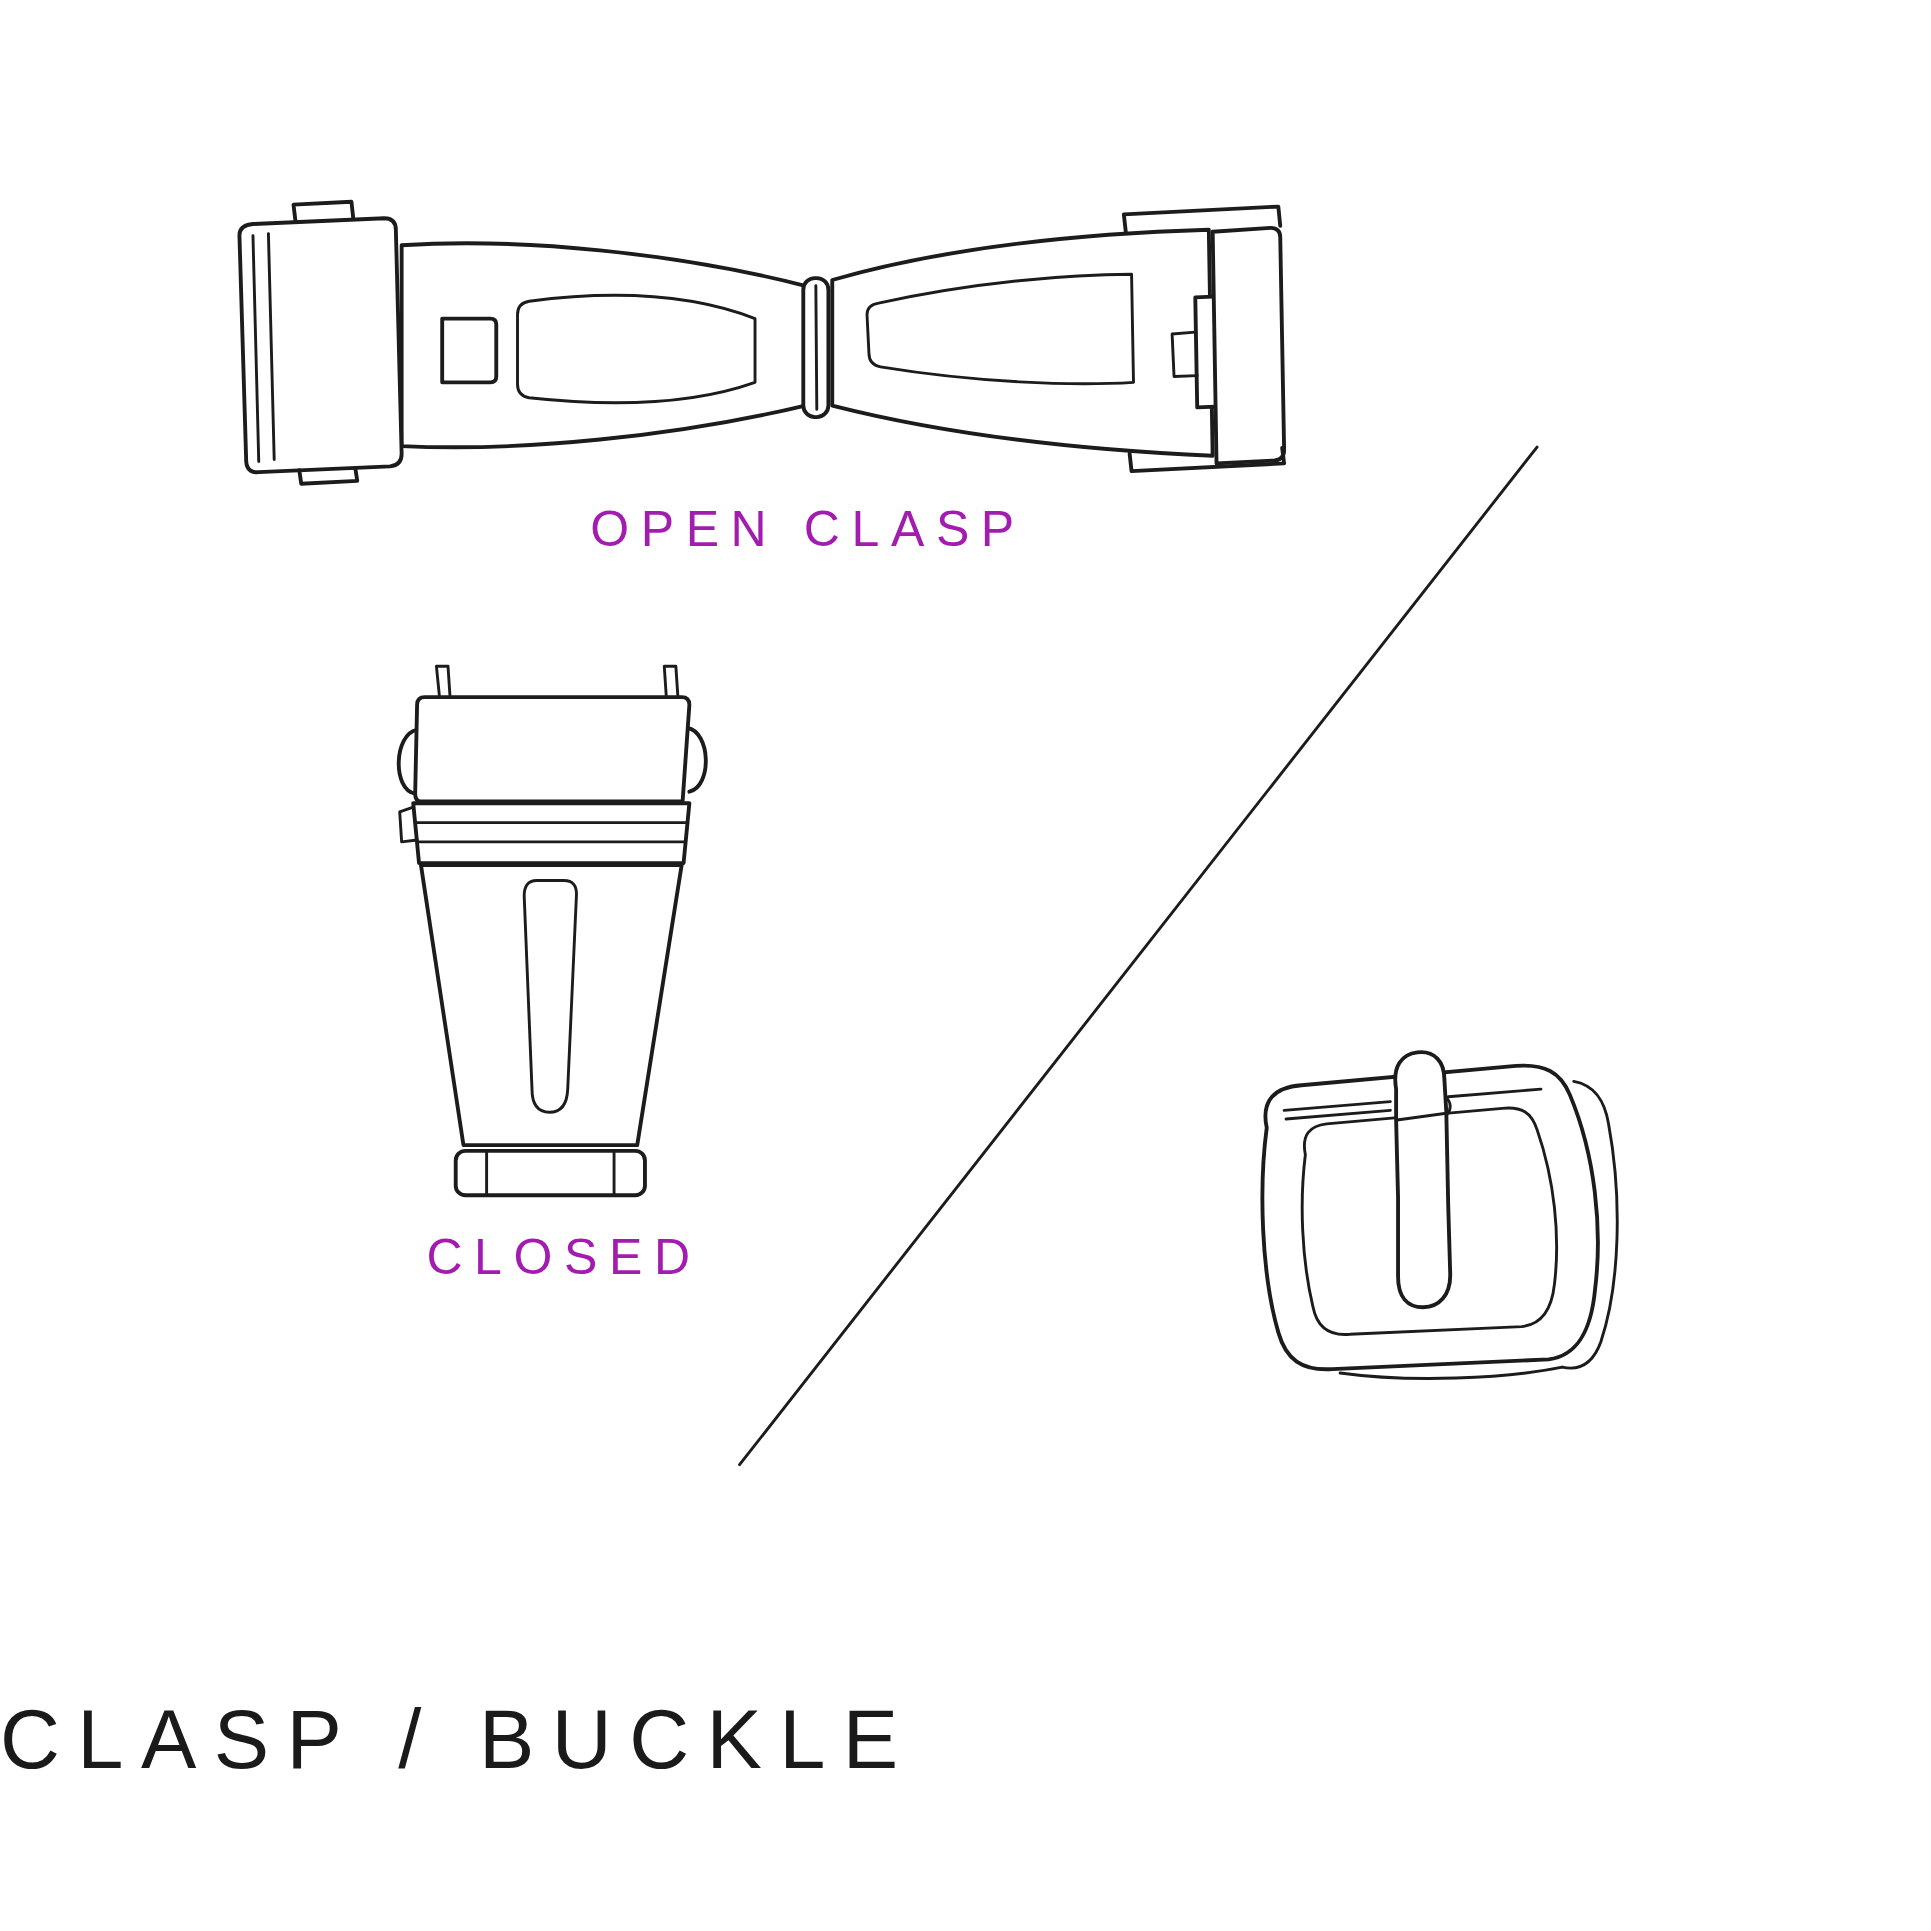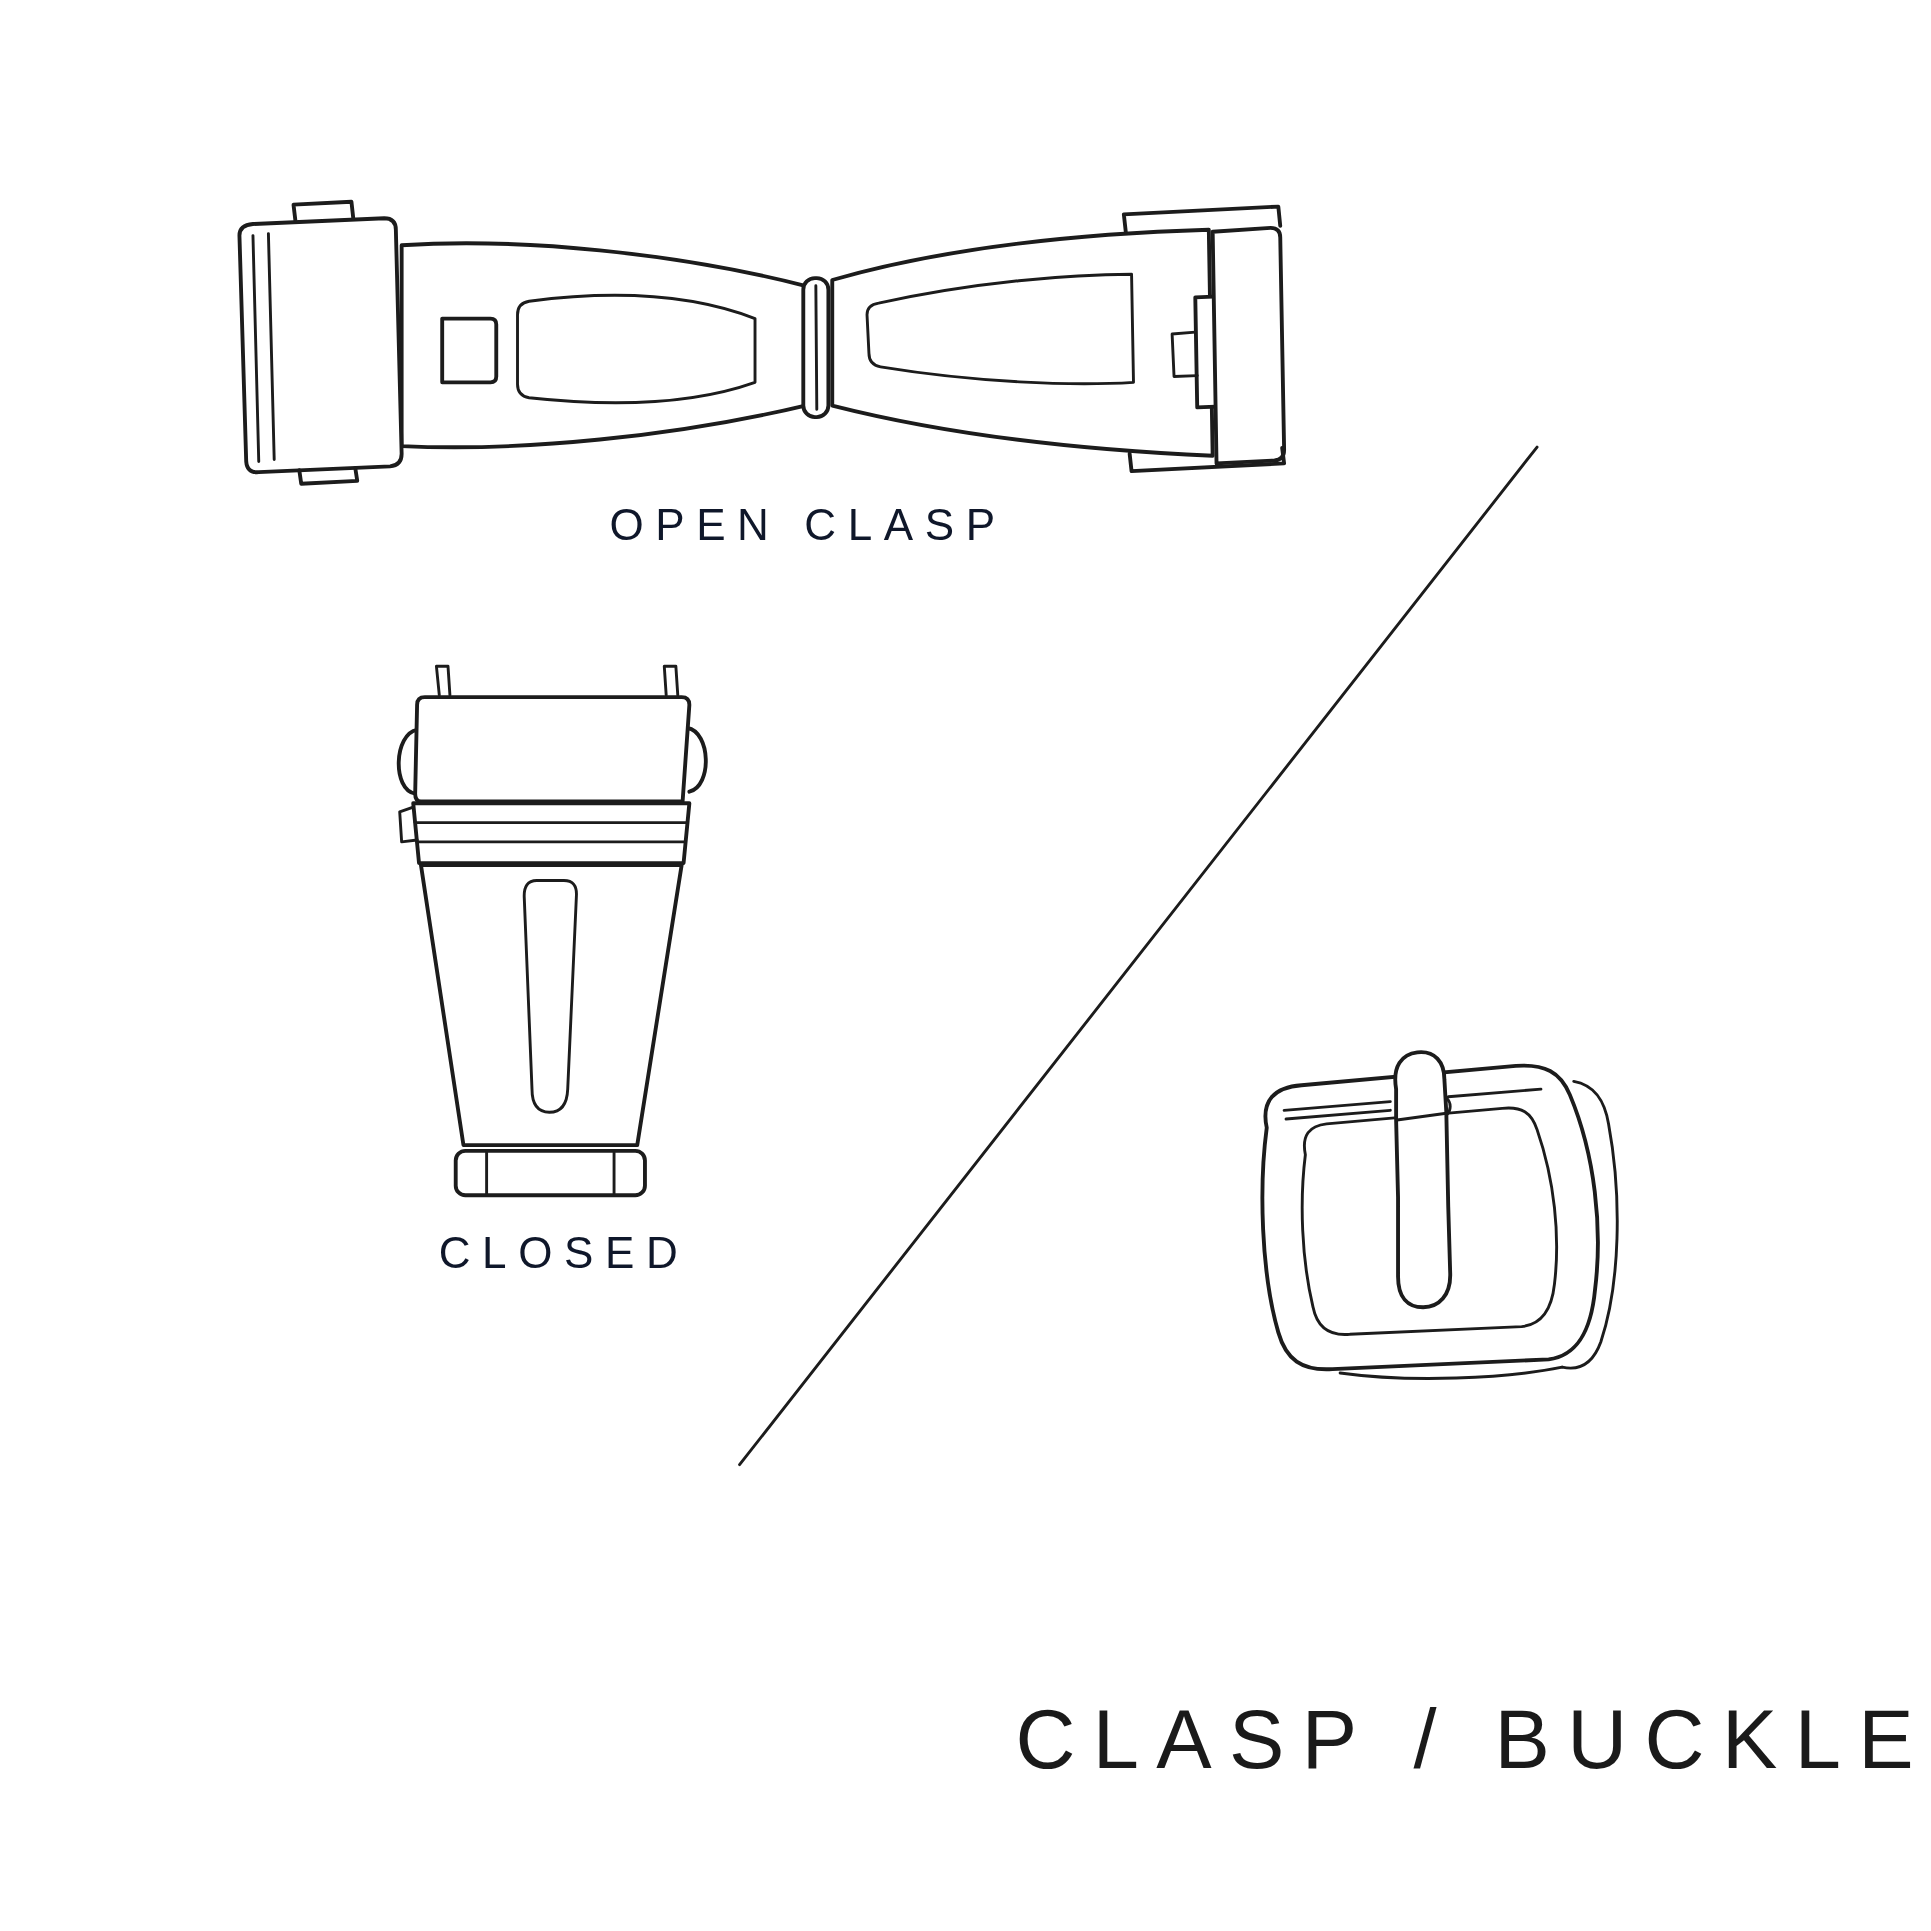--- a/index.html
+++ b/index.html
@@ -21,36 +21,36 @@
     width: 1931px;
     height: 1931px;
   }
   
   .sh { fill: #ffffff; stroke: #1c1c1c; stroke-width: 4; stroke-linejoin: round; stroke-linecap: round; }
   .ln { fill: none;    stroke: #1c1c1c; stroke-width: 4; stroke-linejoin: round; stroke-linecap: round; }
   .ln-thin { fill: none; stroke: #1c1c1c; stroke-width: 3; stroke-linejoin: round; stroke-linecap: round; }
 
   .caption {
     position: absolute;
-    color: #0f172a;
-    font-size: 44px;
+    color: #a21caf;
+    font-size: 50px;
     letter-spacing: 11.6px;
     font-weight: 500;
     white-space: nowrap;
     transform: translateX(-50%);
   }
   .caption-open { left: 808px; top: 500px; }
   .caption-closed { left: 564px; top: 1228px; }
 
   .diagram-title {
     position: absolute;
     left: 0;
     right: 0;
     top: 1692px;
-    text-align: right;
+    text-align: left;
     color: #1a1a1a;
     font-size: 83px;
     letter-spacing: 17.4px;
     font-weight: 500;
     white-space: nowrap;
   }
 </style>
 </head>
 <body>
 

